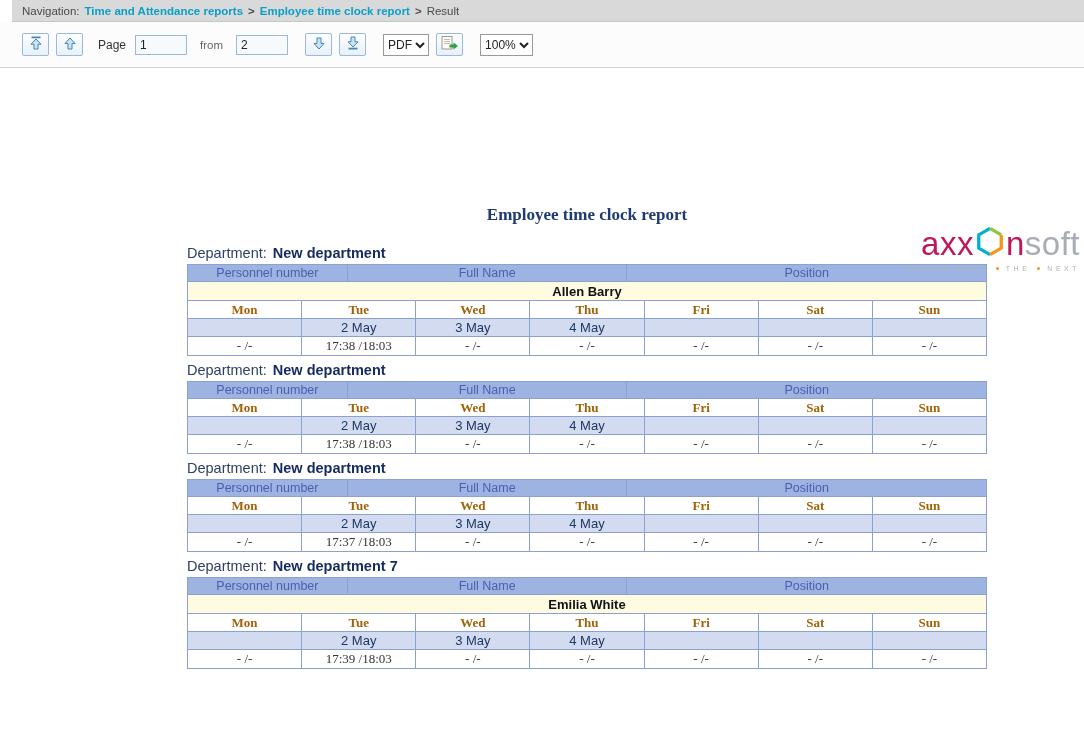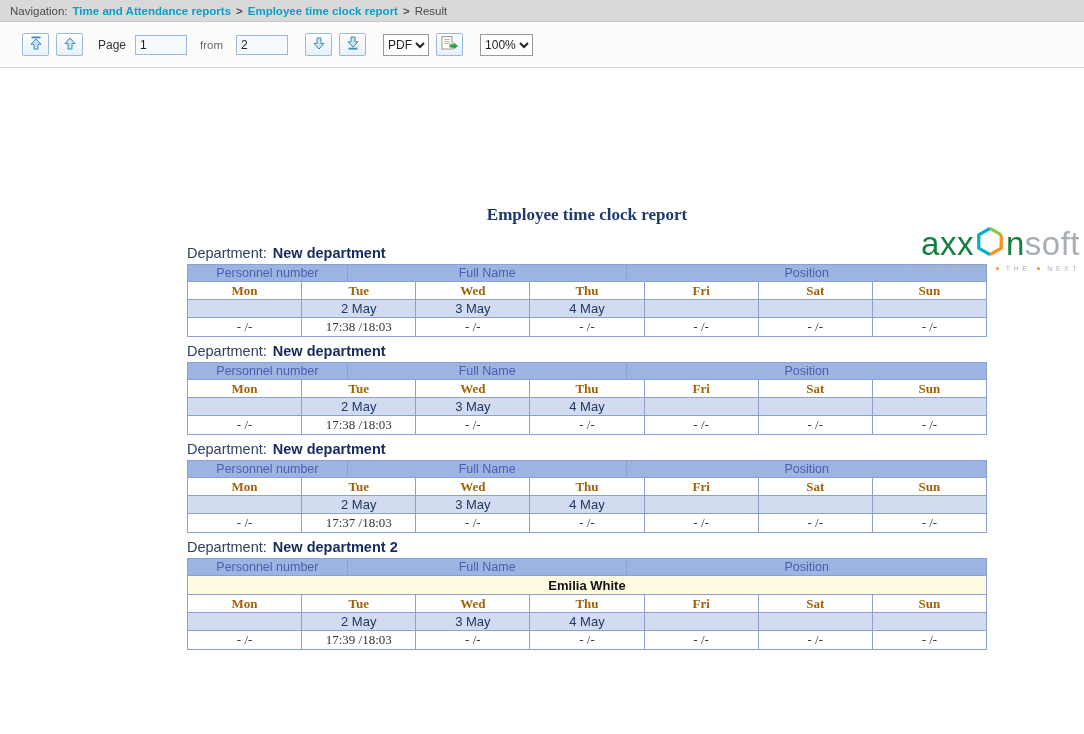--- a/index.html
+++ b/index.html
@@ -6,21 +6,21 @@
   html, body {
     width: 1084px; height: 734px;
     font-family: "Liberation Sans", sans-serif;
     background: #ffffff; overflow: hidden;
   }
 
   
   .navbar {
     height: 22px; background: #d9d9d9; border-bottom: 1px solid #c6c6c6;
     display: flex; align-items: center; padding: 0 10px;
-    font-size: 11.5px; color: #4a4a4a; gap: 5px; white-space: nowrap;
+    font-size: 11.5px; color: #4a4a4a; gap: 5px; white-space: nowrap; margin-left: 12px;
   }
   .navbar a { color: #0aa0c8; font-weight: bold; text-decoration: none; cursor: pointer; }
   .nav-sep { color: #4a4a4a; font-weight: bold; }
   .nav-current { color: #4a4a4a; }
 
   
   .toolbar {
     height: 46px; background: #fcfcfc; border-bottom: 1px solid #d2d2d2;
     display: flex; align-items: center; padding: 0 0 0 22px; gap: 7px;
   }
@@ -40,21 +40,21 @@
     background: #fff; font-family: inherit; color: #222;
   }
   .gap-l { margin-left: 10px; }
 
   
   .report { position: relative; height: 666px; background: #fff; }
 
   
   .logo { position: absolute; top: 20px; right: 4px; text-align: right; }
   .logo-line { display: flex; align-items: center; justify-content: flex-end; line-height: 1; }
-  .logo-txt { font-size: 33px; color: #15803d; font-weight: 400; letter-spacing: 0.5px; }
+  .logo-txt { font-size: 33px; color: #be185d; font-weight: 400; letter-spacing: 0.5px; }
   .logo-soft { color: #a6adb4; }
   .logo-hex { margin: 0 1px; }
   .logo-tag {
     margin-top: 4px; display: flex; justify-content: flex-end; align-items: center; gap: 7px;
     font-size: 7px; letter-spacing: 3.5px; color: #b3b3b3;
   }
   .tag-dot { width: 3px; height: 3px; background: #f7941e; border-radius: 50%; flex: 0 0 auto; }
 
   
   .content { width: 800px; margin-left: 187px; }
@@ -187,20 +187,23 @@
   <div class="section">
     <div class="dept-line">
       <span>Department:</span><span class="dept-name">New department</span>
     </div>
     <div class="tbl">
       <div class="row r-head">
         <div class="cell col1">Personnel number</div>
         <div class="cell col2">Full Name</div>
         <div class="cell col3">Position</div>
       </div>
+      <div class="row r-name">
+        <div class="cell">Allen Barry</div>
+      </div>
       <div class="row r-days">
         <div class="cell d">Mon</div>
         <div class="cell d">Tue</div>
         <div class="cell d">Wed</div>
         <div class="cell d">Thu</div>
         <div class="cell d">Fri</div>
         <div class="cell d">Sat</div>
         <div class="cell d">Sun</div>
       </div>
       <div class="row r-dates">
@@ -299,21 +302,21 @@
         <div class="cell d">- /-</div>
         <div class="cell d">- /-</div>
         <div class="cell d">- /-</div>
         <div class="cell d">- /-</div>
       </div>
     </div>
   </div>
 
   <div class="section">
     <div class="dept-line">
-      <span>Department:</span><span class="dept-name">New department 2</span>
+      <span>Department:</span><span class="dept-name">New department 7</span>
     </div>
     <div class="tbl">
       <div class="row r-head">
         <div class="cell col1">Personnel number</div>
         <div class="cell col2">Full Name</div>
         <div class="cell col3">Position</div>
       </div>
       <div class="row r-name">
         <div class="cell">Emilia White</div>
       </div>

